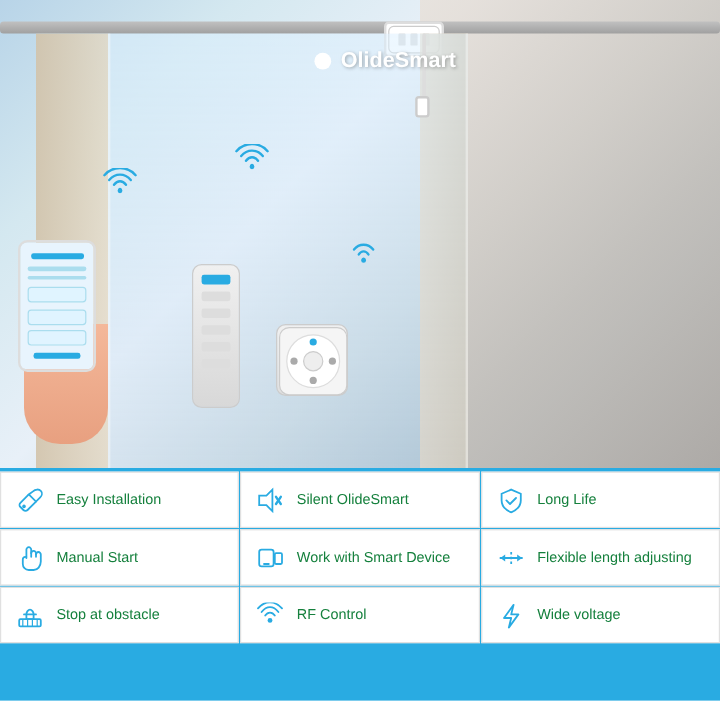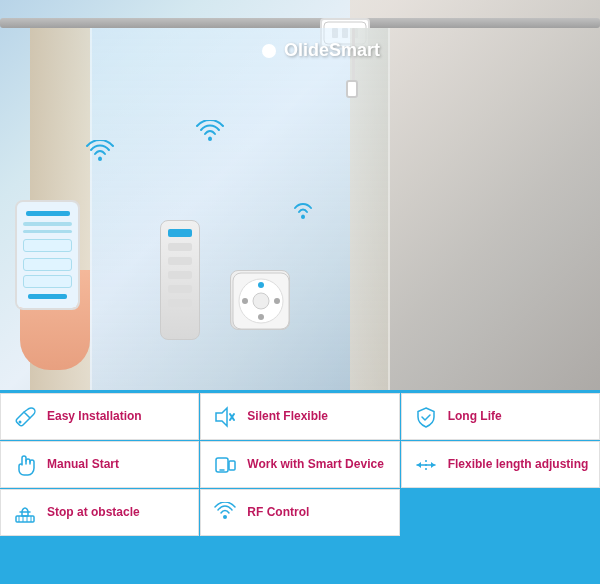--- a/index.html
+++ b/index.html
@@ -194,22 +194,22 @@
       flex-shrink: 0;
       display: flex;
       align-items: center;
       justify-content: center;
       color: #29abe2;
       font-size: 18px;
     }
 
     .feature-label {
       font-size: 12px;
-      color: #be185d;
-      font-weight: 700;
+      color: #15803d;
+      font-weight: 400;
       line-height: 1.3;
     }
   </style>
 </head>
 <body>
 
 <div class="hero-image">
 
   <div class="bedroom-bg"></div>
   <div class="bed-shape"></div>
@@ -324,21 +324,21 @@
   </div>
 
   <div class="feature-cell">
     <div class="feature-icon">
       <svg width="22" height="22" viewBox="0 0 22 22" fill="none">
         <polygon points="2,7 8,7 13,2 13,20 8,15 2,15" stroke="#29abe2" stroke-width="1.5" fill="none"></polygon>
         <line x1="16" y1="8" x2="20" y2="14" stroke="#29abe2" stroke-width="2" stroke-linecap="round"></line>
         <line x1="20" y1="8" x2="16" y2="14" stroke="#29abe2" stroke-width="2" stroke-linecap="round"></line>
       </svg>
     </div>
-    <span class="feature-label">Silent Flexible</span>
+    <span class="feature-label">Silent OlideSmart</span>
   </div>
 
   <div class="feature-cell">
     <div class="feature-icon">
       <svg width="22" height="22" viewBox="0 0 22 22" fill="none">
         <path d="M11 2 L19 5.5 L19 11 C19 15.5 15.5 19 11 21 C6.5 19 3 15.5 3 11 L3 5.5 Z" stroke="#29abe2" stroke-width="1.5" fill="none"></path>
         <path d="M7 11 L10 14 L15 9" stroke="#29abe2" stroke-width="1.5" stroke-linecap="round" stroke-linejoin="round"></path>
       </svg>
     </div>
     <span class="feature-label">Long Life</span>
@@ -400,15 +400,23 @@
       <svg width="22" height="22" viewBox="0 0 22 22" fill="none">
         <circle cx="11" cy="15" r="2" fill="#29abe2"></circle>
         <path d="M7 11 C8 9.5 9.5 8.5 11 8.5 C12.5 8.5 14 9.5 15 11" stroke="#29abe2" stroke-width="1.5" fill="none" stroke-linecap="round"></path>
         <path d="M4 8 C6 5.5 8.5 4 11 4 C13.5 4 16 5.5 18 8" stroke="#29abe2" stroke-width="1.5" fill="none" stroke-linecap="round"></path>
         <path d="M1 5 C4 1.5 7 0 11 0 C15 0 18 1.5 21 5" stroke="#29abe2" stroke-width="1.5" fill="none" stroke-linecap="round"></path>
       </svg>
     </div>
     <span class="feature-label">RF Control</span>
   </div>
 
+  <div class="feature-cell">
+    <div class="feature-icon">
+      <svg width="22" height="22" viewBox="0 0 22 22" fill="none">
+        <polygon points="13,2 5,13 11,13 9,21 17,10 11,10" stroke="#29abe2" stroke-width="1.5" fill="none" stroke-linejoin="round"></polygon>
+      </svg>
+    </div>
+    <span class="feature-label">Wide voltage</span>
+  </div>
 
 
 </div>
 
 </body></html>

